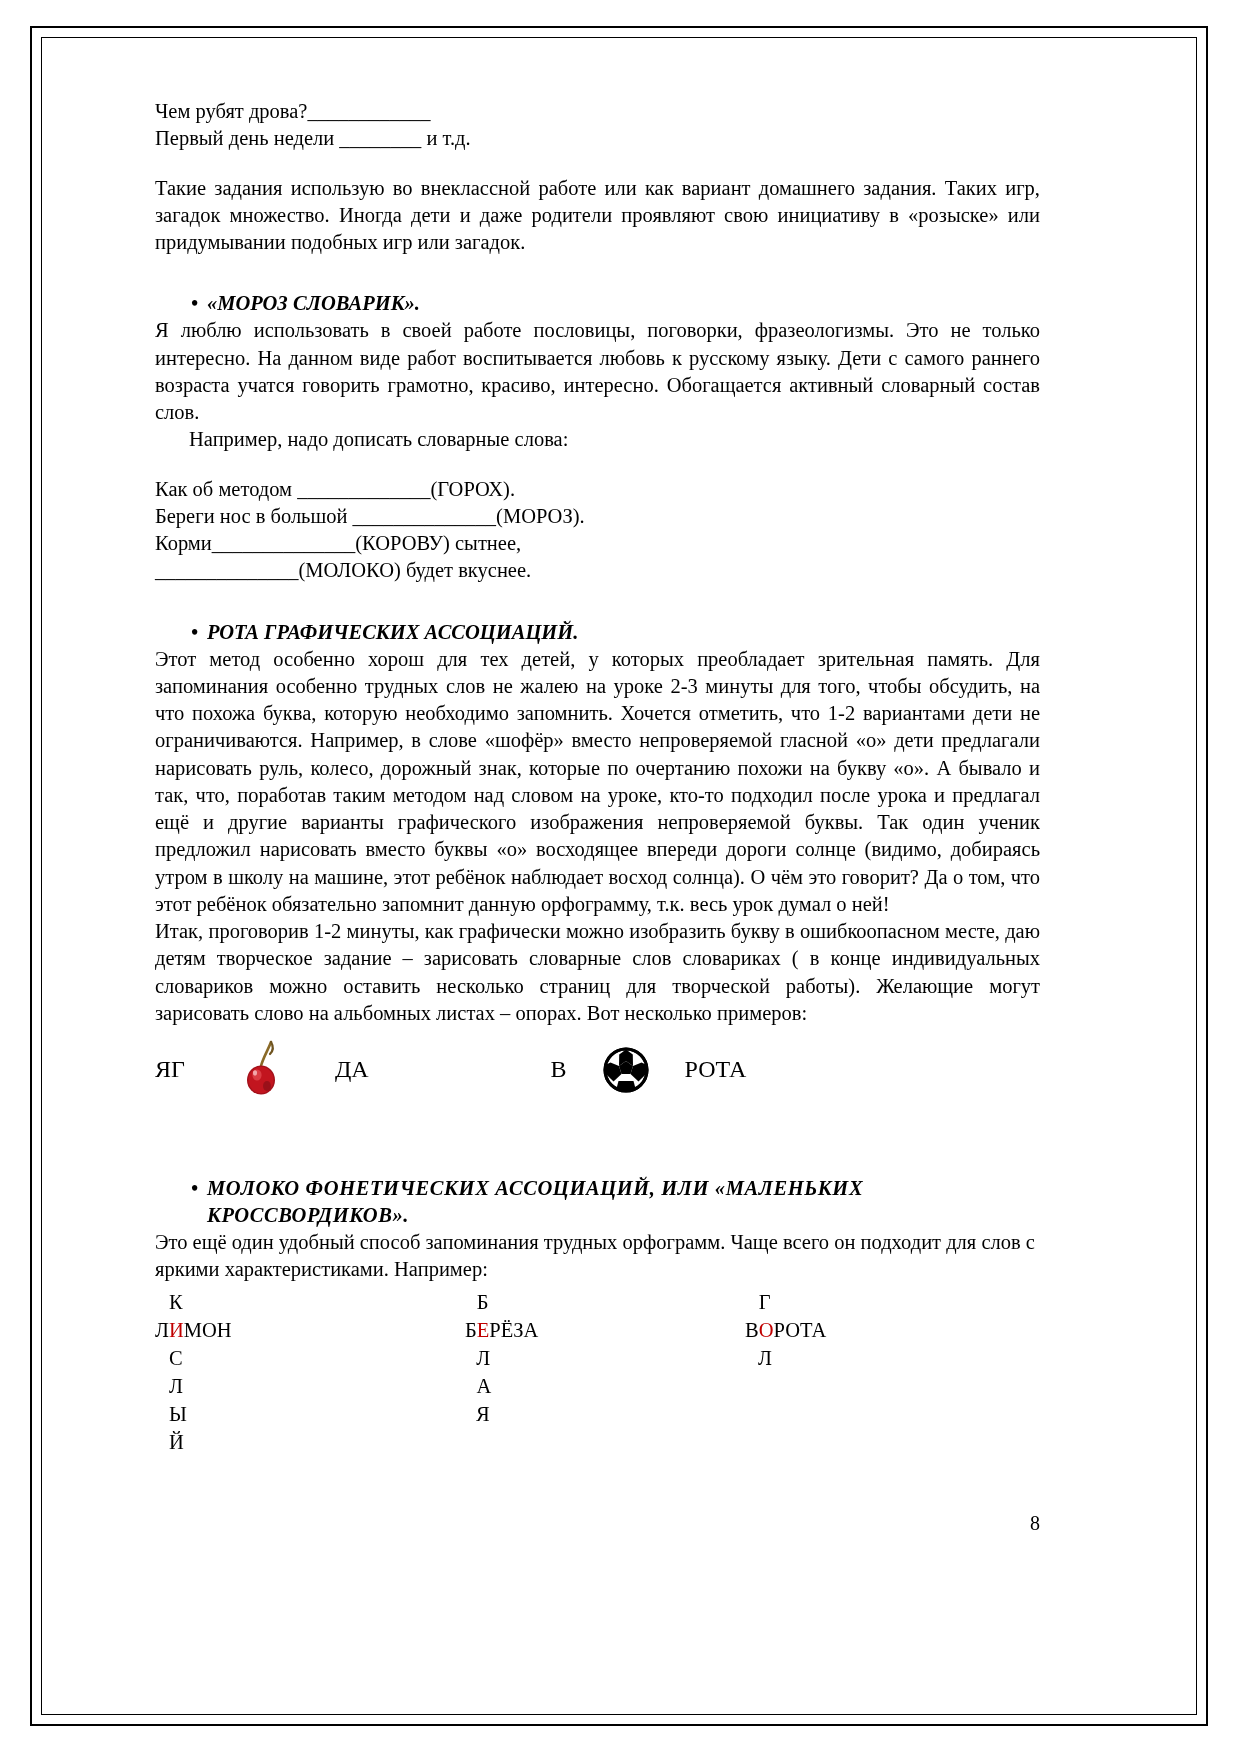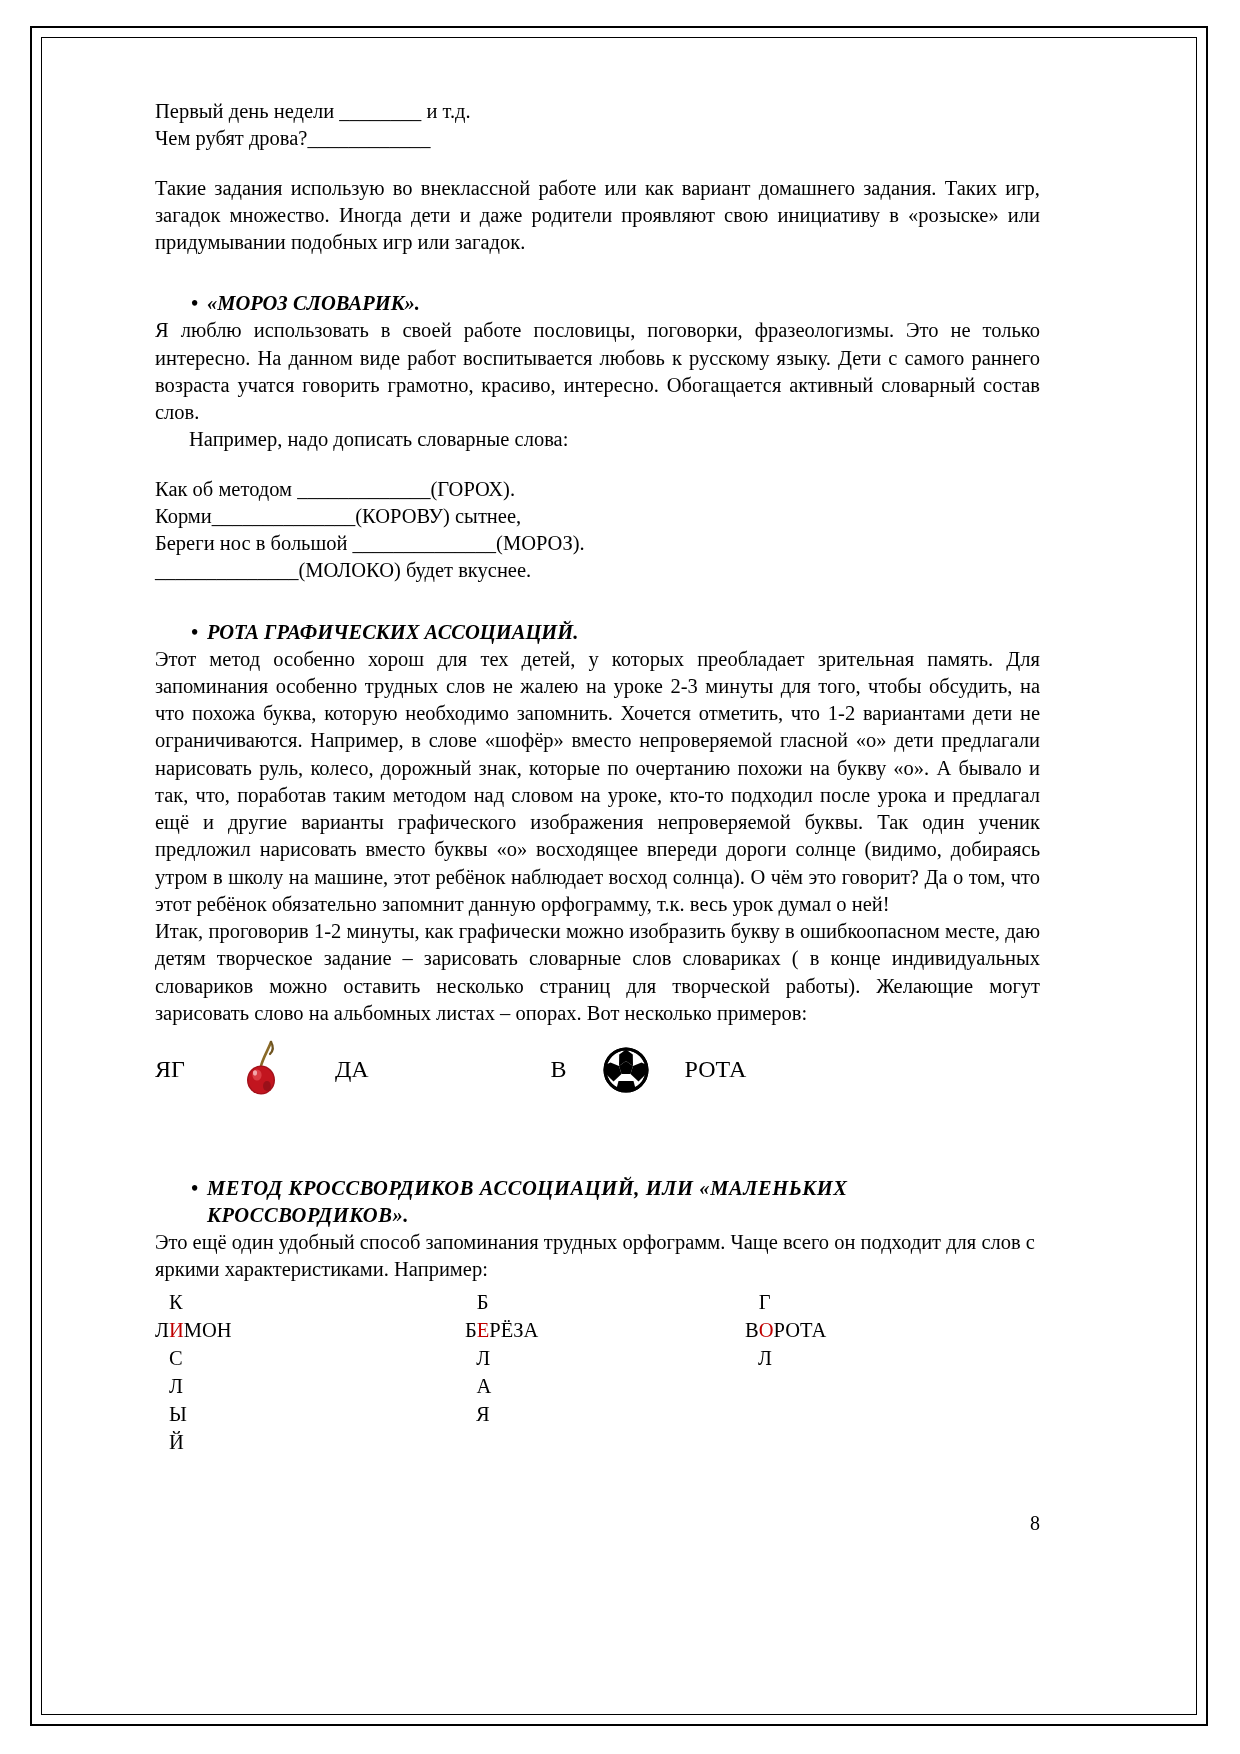--- a/index.html
+++ b/index.html
@@ -131,44 +131,44 @@
   }
 </style>
 </head>
 <body>
 
 <div class="page-frame-outer"></div>
 <div class="page-frame-inner"></div>
 
 <div class="content">
 
+  <p class="p-left">Чем рубят дрова?____________</p>
   <p class="p-left">Первый день недели ________ и т.д.</p>
-  <p class="p-left">Чем рубят дрова?____________</p>
 
   <div class="gap-md"></div>
 
   <p class="p-just">Такие задания использую во внеклассной работе или как вариант домашнего задания. Таких игр, загадок множество. Иногда дети  и даже родители проявляют свою инициативу в «розыске» или придумывании подобных игр или загадок.</p>
 
   <div class="gap-lg"></div>
 
   <div class="bullet-head">
     <span class="dot">•</span>
     <span class="htext">«МОРОЗ СЛОВАРИК».</span>
   </div>
 
   <p class="p-just">Я люблю использовать в своей работе пословицы, поговорки, фразеологизмы. Это не только интересно. На данном виде работ воспитывается любовь к русскому языку. Дети с самого раннего возраста учатся говорить грамотно, красиво, интересно. Обогащается активный словарный состав слов.</p>
 
   <p class="p-left indent">Например, надо дописать словарные слова:</p>
 
   <div class="gap-md"></div>
 
   <div class="fill-block">
     <p>Как об методом _____________(ГОРОХ).</p>
+    <p>Береги нос в большой ______________(МОРОЗ).</p>
     <p>Корми______________(КОРОВУ) сытнее,</p>
-    <p>Береги нос в большой ______________(МОРОЗ).</p>
     <p>______________(МОЛОКО) будет вкуснее.</p>
   </div>
 
   <div class="gap-lg"></div>
 
   <div class="bullet-head">
     <span class="dot">•</span>
     <span class="htext">РОТА  ГРАФИЧЕСКИХ  АССОЦИАЦИЙ.</span>
   </div>
 
@@ -215,21 +215,21 @@
       <span class="letters">РОТА</span>
     </div>
   </div>
 
   <div class="gap-xl"></div>
   <div class="gap-md"></div>
 
   <div class="bullet-head wide">
     <span class="dot">•</span>
     <span class="htext">
-      <span>МЕТОД КРОССВОРДИКОВ АССОЦИАЦИЙ,  ИЛИ  «МАЛЕНЬКИХ</span><br>
+      <span>МОЛОКО ФОНЕТИЧЕСКИХ АССОЦИАЦИЙ,  ИЛИ  «МАЛЕНЬКИХ</span><br>
       <span>КРОССВОРДИКОВ».</span>
     </span>
   </div>
 
   <p class="p-left">Это ещё один удобный способ запоминания трудных орфограмм. Чаще всего он подходит для слов с яркими характеристиками. Например:</p>
 
   <div class="crossword">
     <div class="cw-cols">
 
       <div class="cw-col c1">

